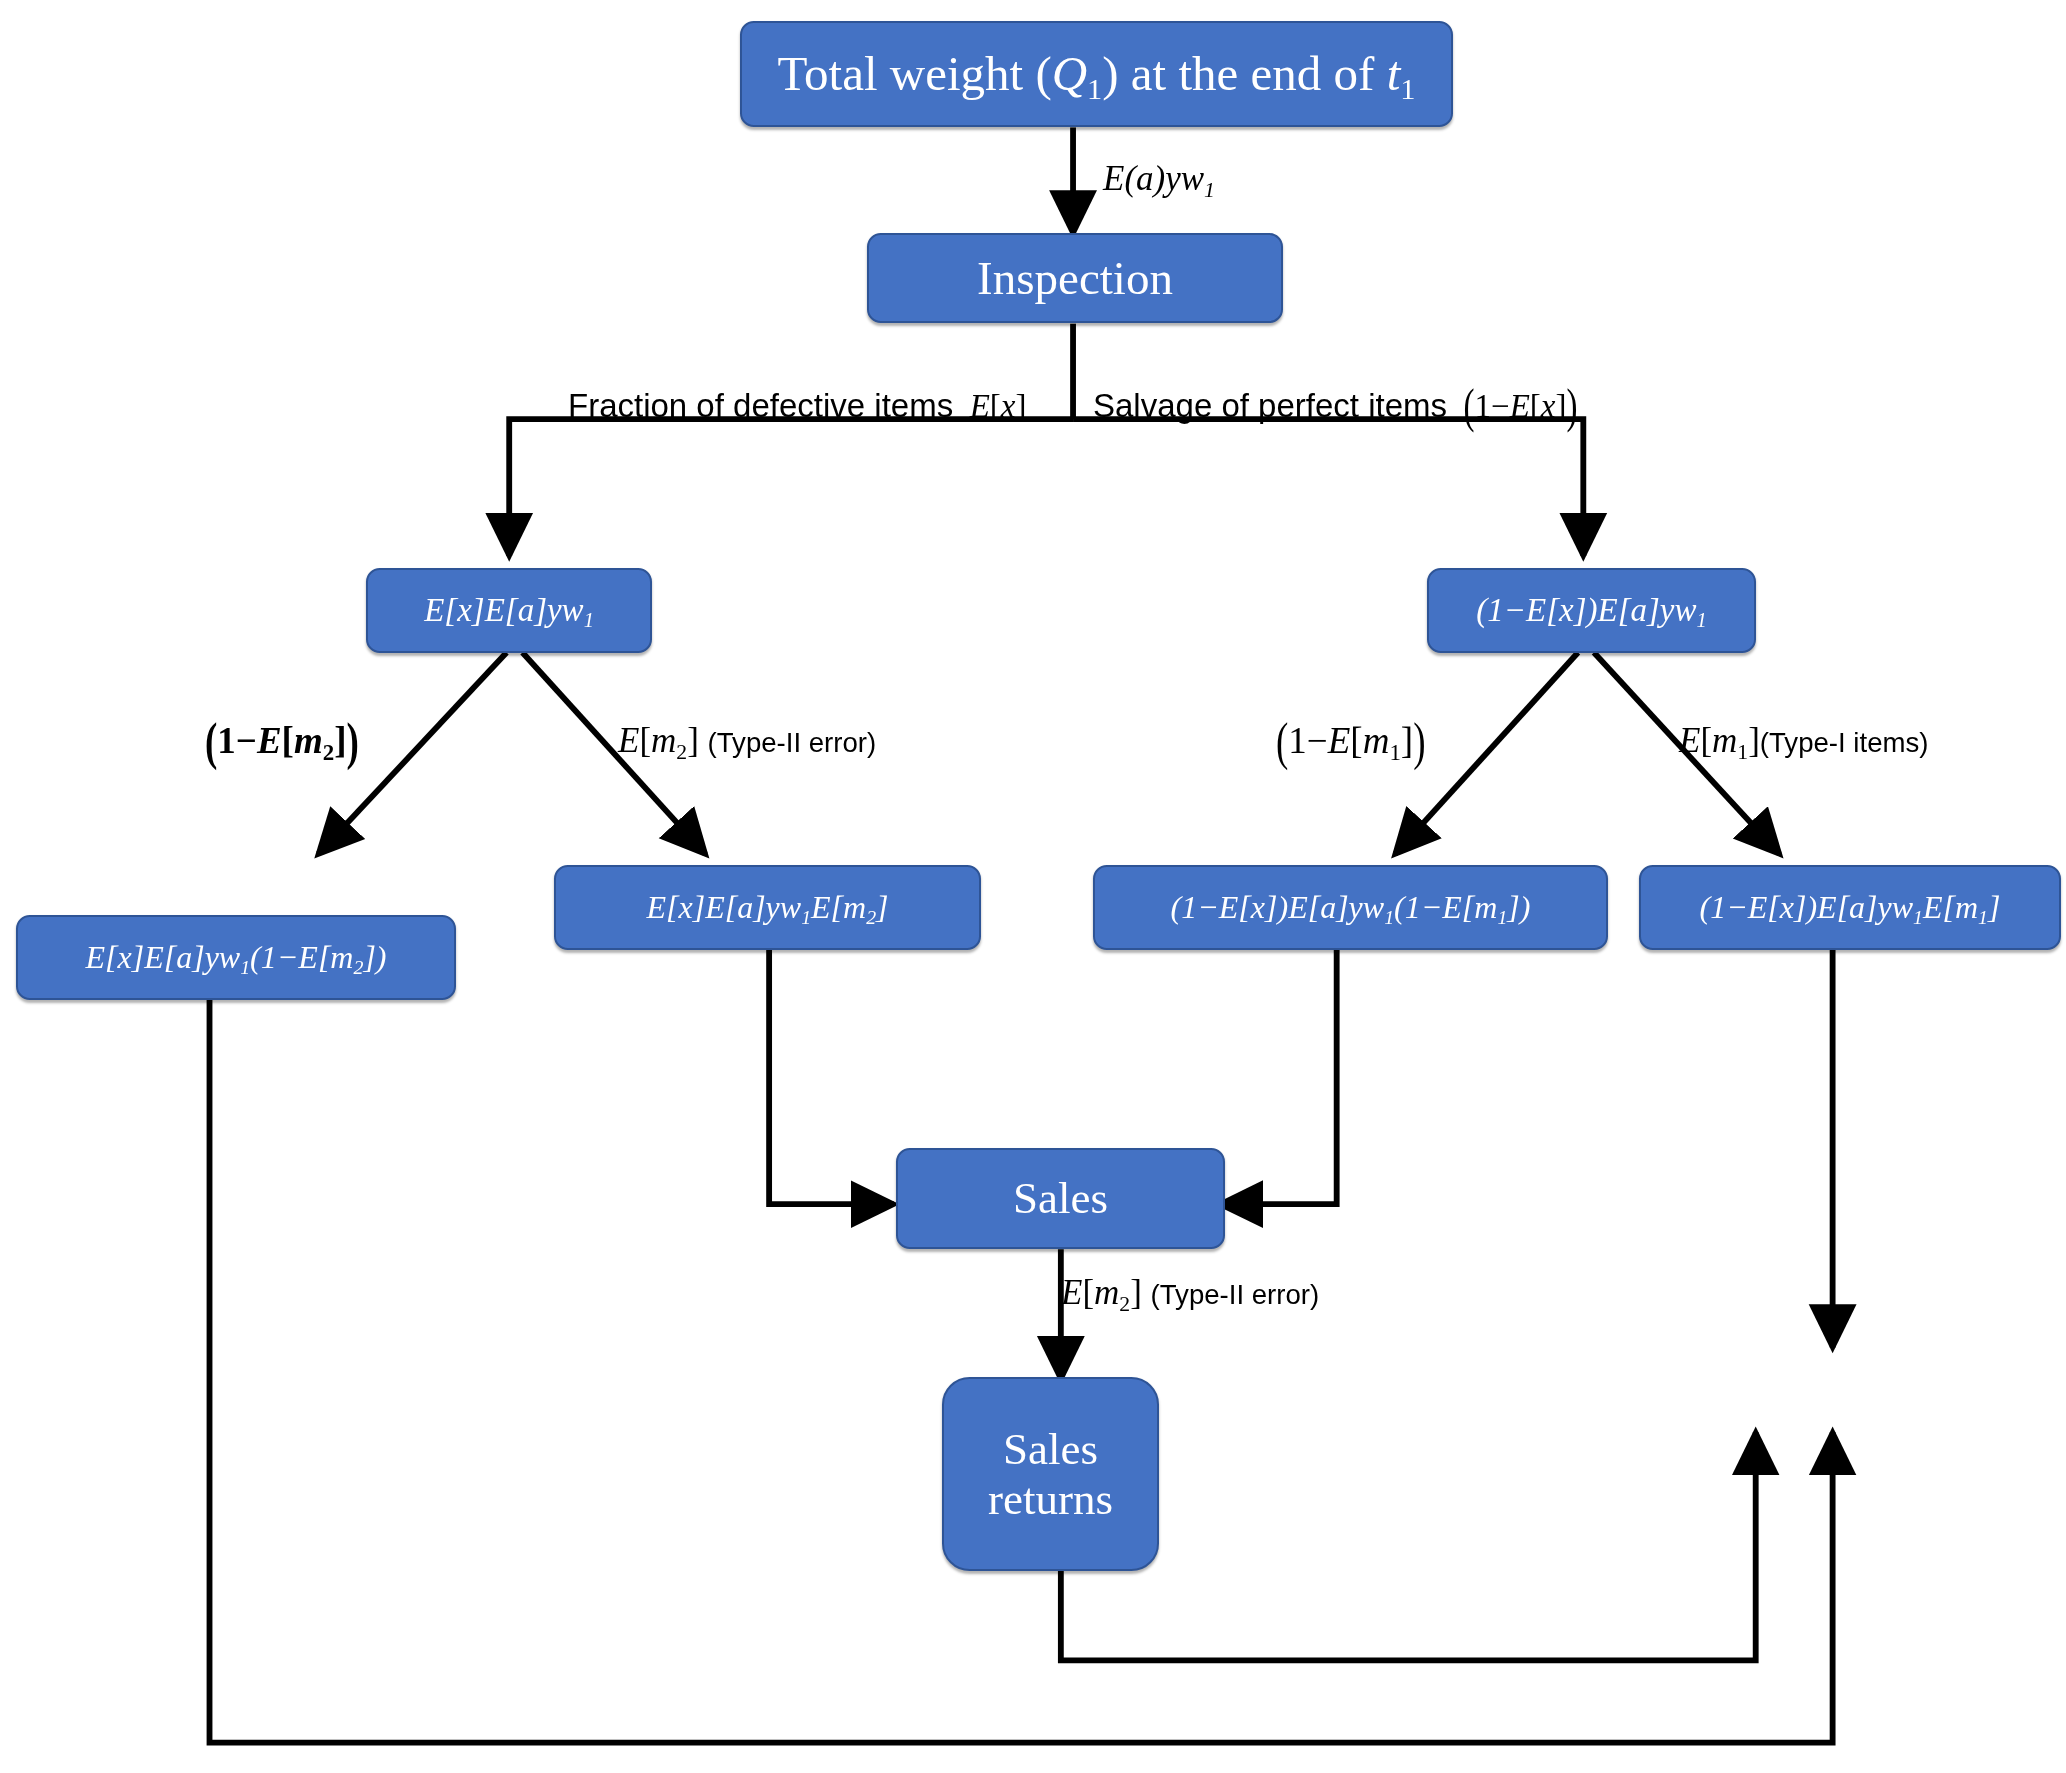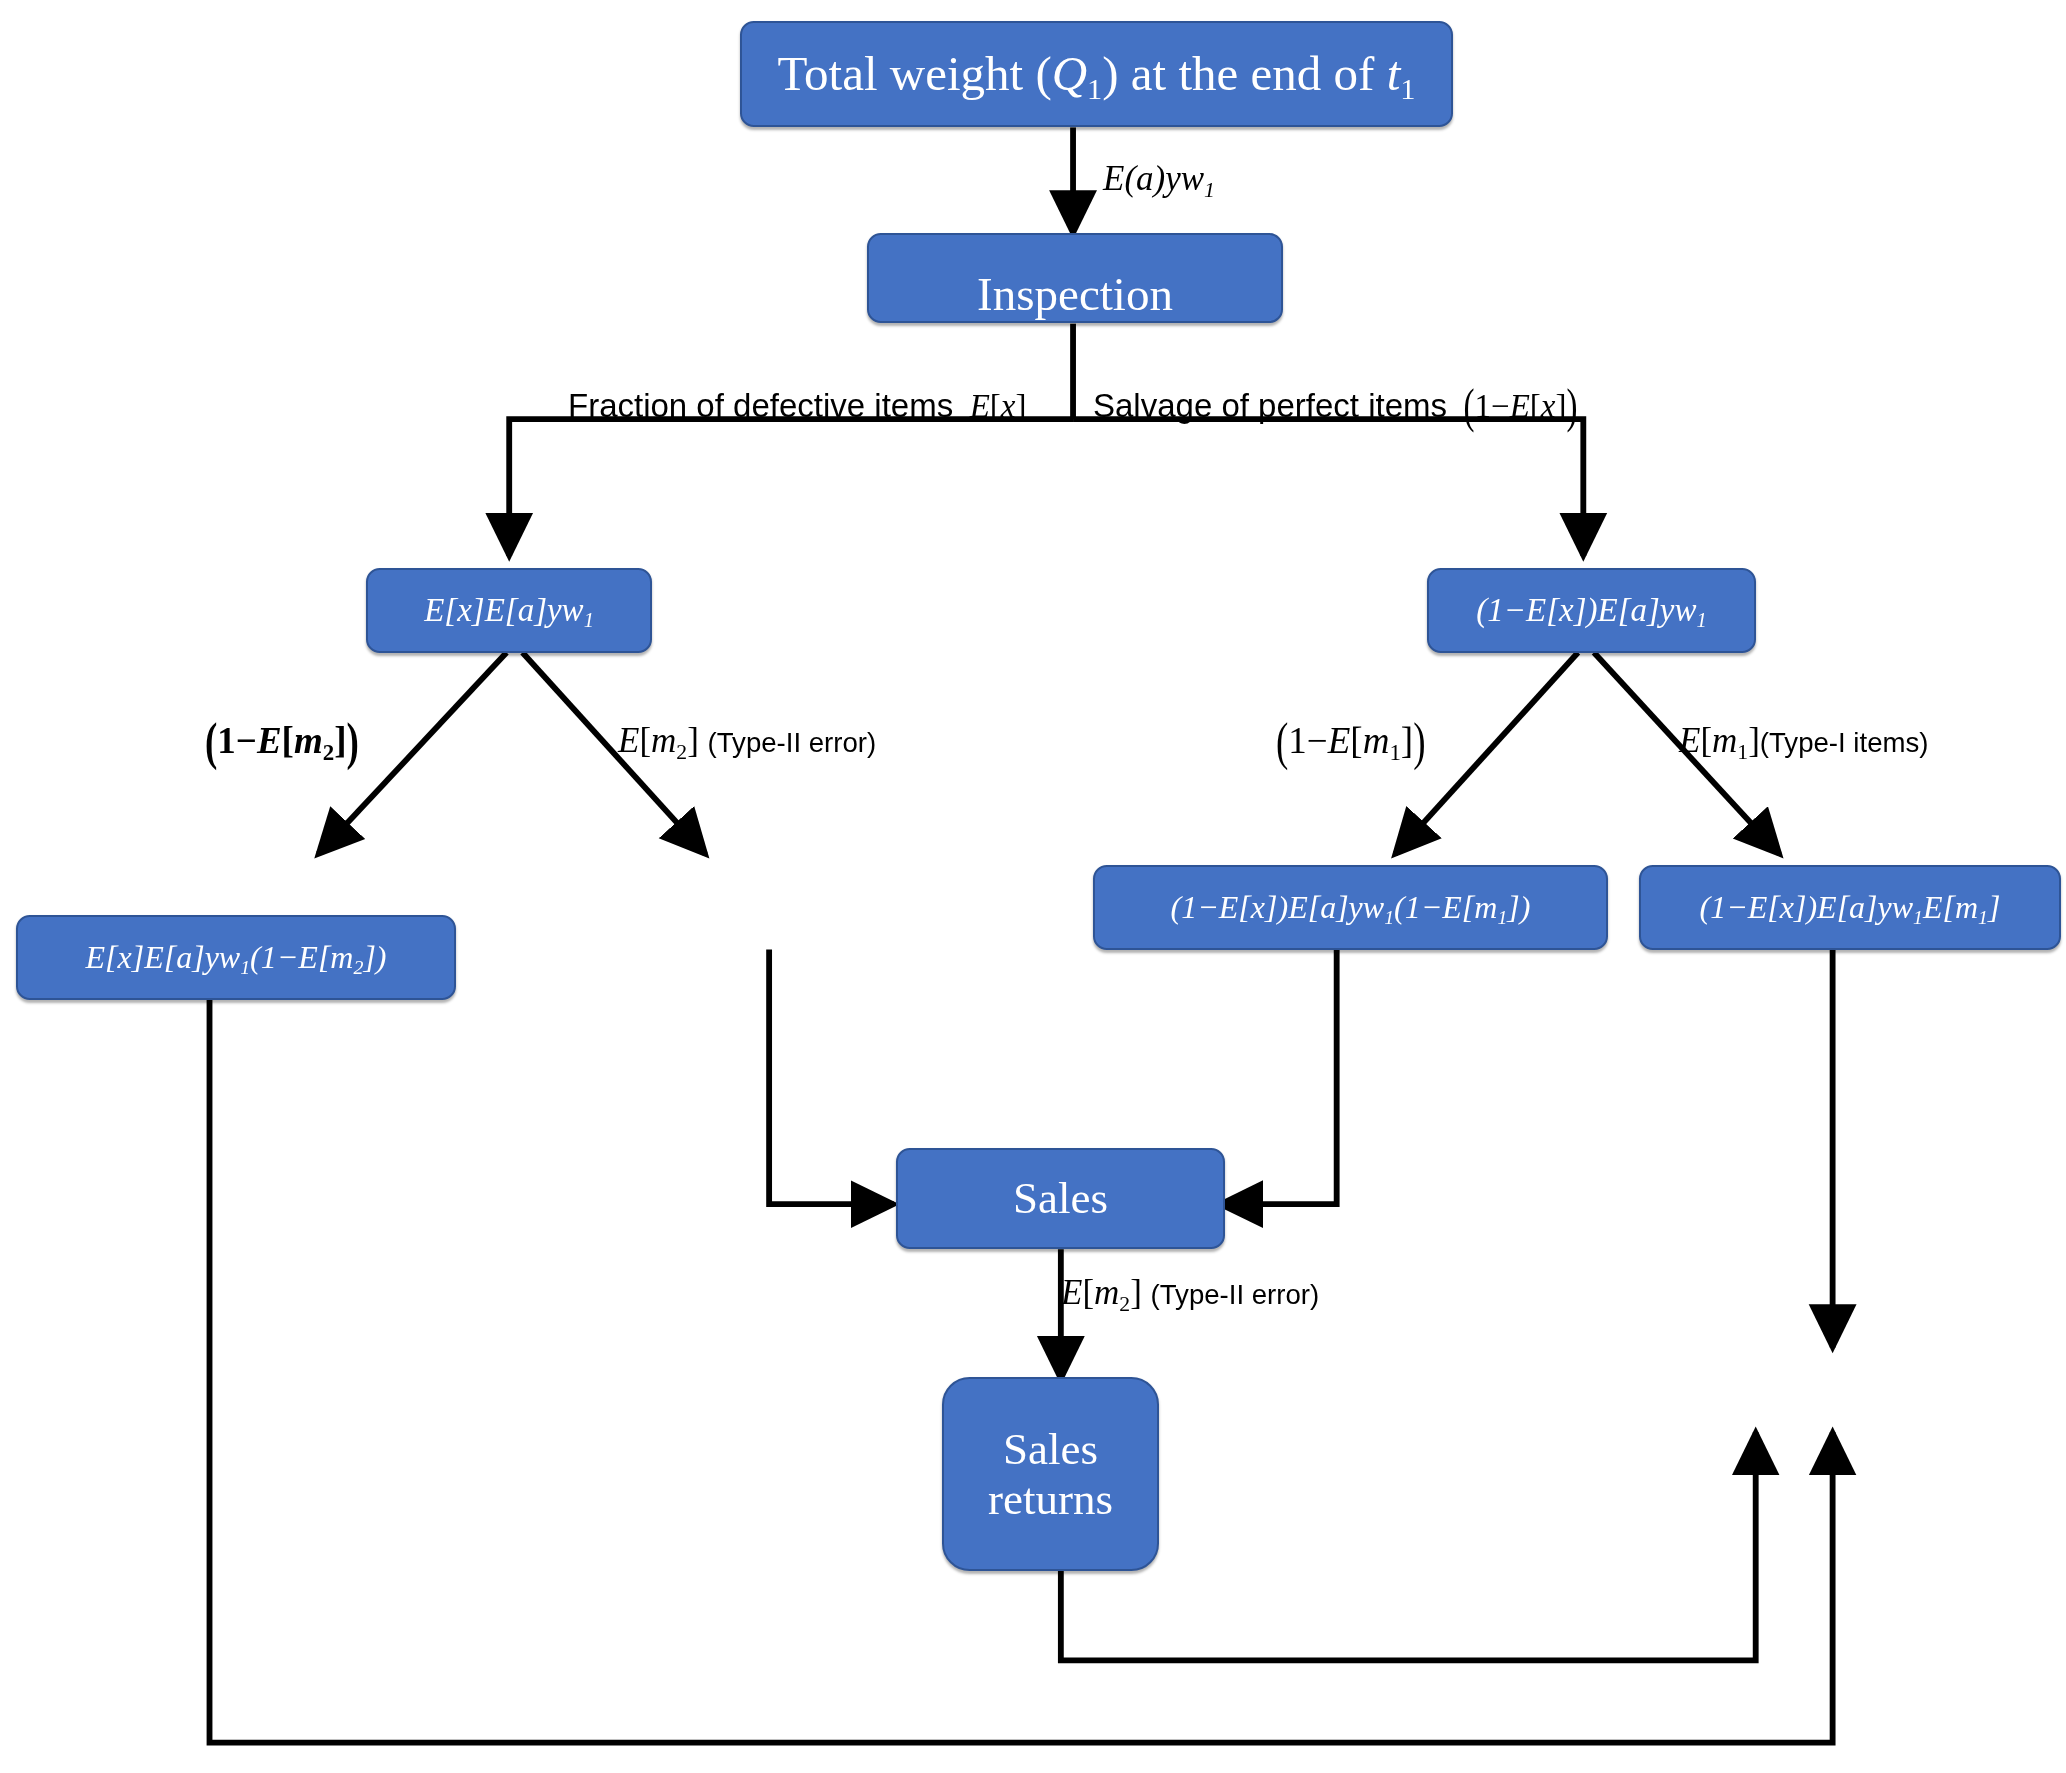--- a/index.html
+++ b/index.html
@@ -101,21 +101,21 @@
       <path d="M395,1790 L395,3285 L3455,3285 L3455,2700"></path>
     </g>
   </svg>
 
   <div class="node" style="left:740px; top:21px; width:713px; height:106px; font-size:49px;">
     <span class="mathline">
       Total weight (<span class="it">Q</span><sub>1</sub>) at the end of <span class="it">t</span><sub>1</sub>
     </span>
   </div>
 
-  <div class="node" style="left:867px; top:233px; width:416px; height:90px; font-size:47px;align-items:flex-end;">
+  <div class="node" style="left:867px; top:233px; width:416px; height:90px; font-size:47px;">
     <span class="mathline">Inspection</span>
   </div>
 
   <div class="node" style="left:366px; top:568px; width:286px; height:85px; font-size:33px;">
     <span class="mathline it">
       E[x]E[a]yw<sub>1</sub>
     </span>
   </div>
 
   <div class="node" style="left:1427px; top:568px; width:329px; height:85px; font-size:33px;">
@@ -123,20 +123,25 @@
       (1−E[x])E[a]yw<sub>1</sub>
     </span>
   </div>
 
   <div class="node" style="left:16px; top:915px; width:440px; height:85px; font-size:32px;">
     <span class="mathline it">
       E[x]E[a]yw<sub>1</sub>(1−E[m<sub>2</sub>])
     </span>
   </div>
 
+  <div class="node" style="left:554px; top:865px; width:427px; height:85px; font-size:32px;">
+    <span class="mathline it">
+      E[x]E[a]yw<sub>1</sub>E[m<sub>2</sub>]
+    </span>
+  </div>
 
   <div class="node" style="left:1093px; top:865px; width:515px; height:85px; font-size:32px;">
     <span class="mathline it">
       (1−E[x])E[a]yw<sub>1</sub>(1−E[m<sub>1</sub>])
     </span>
   </div>
 
   <div class="node" style="left:1639px; top:865px; width:422px; height:85px; font-size:32px;">
     <span class="mathline it">
       (1−E[x])E[a]yw<sub>1</sub>E[m<sub>1</sub>]

